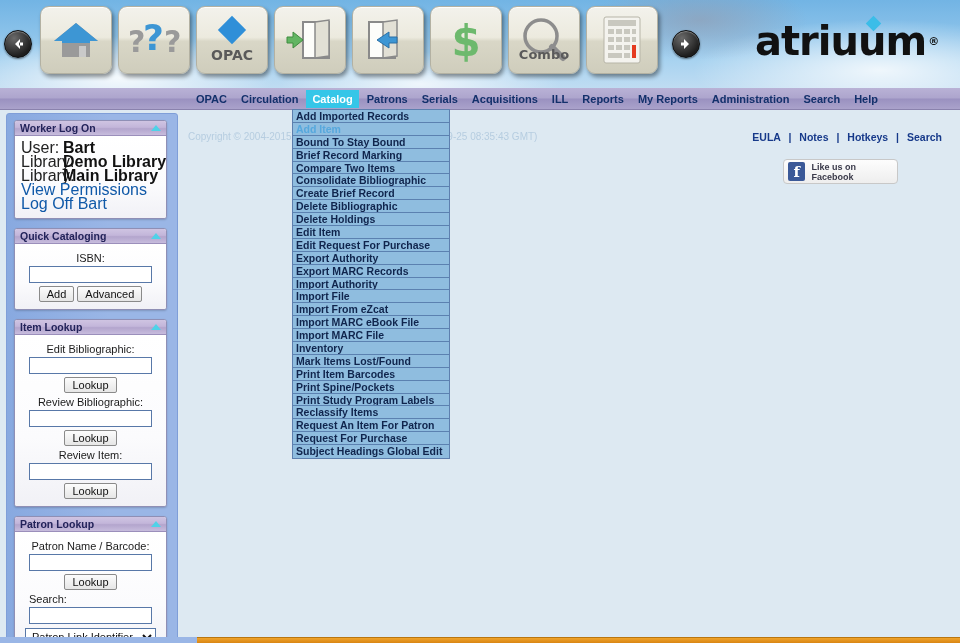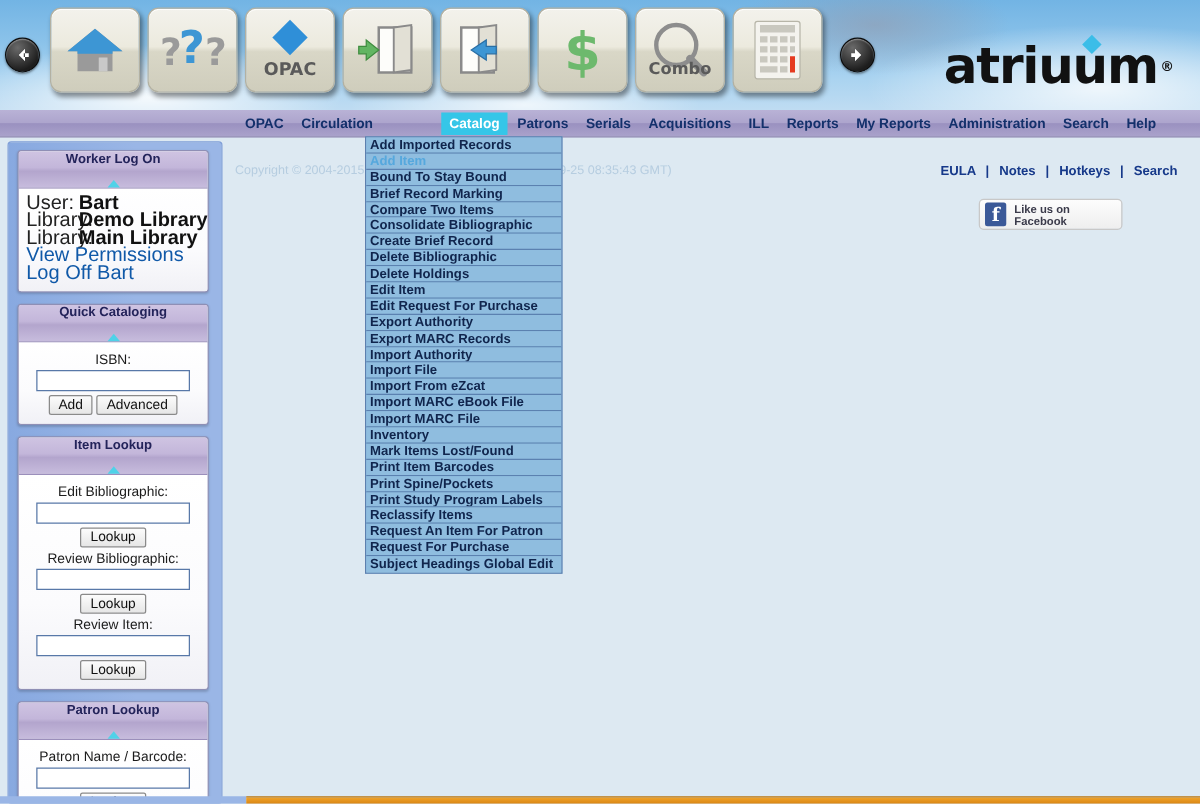--- a/index.html
+++ b/index.html
@@ -45,21 +45,21 @@
     border-radius: 9px;
     background: linear-gradient(to bottom, #f3f2ec 0%, #eceade 46%, #d9d7c7 52%, #cfcdbc 100%);
     border: 1px solid #b3b1a2;
     box-shadow: 2px 3px 4px rgba(0,0,0,.42), inset 0 1px 0 rgba(255,255,255,.9);
     display: flex; align-items: center; justify-content: center;
     cursor: pointer;
   }
   .tool-btn svg, .tool-btn .glyph { display:block; }
 
   #logo {
-    position: absolute; top: 24px; left: 755px;
+    position: absolute; top: 12px; left: 755px;
     width: 200px; height: 58px;
     color: #111;
     font-family: "DejaVu Sans", sans-serif;
     font-size: 40px; font-weight: bold;
     letter-spacing: -1px;
     display: flex; align-items: center;
   }
   #logo .reg { font-size: 11px; vertical-align: super; margin-left: 2px; }
   #logo .dia {
     position: absolute; left: 113px; top: 6px;
@@ -77,21 +77,20 @@
     padding-left: 190px;
   }
   .menu-item {
     color: #13306b; font-size: 11px; font-weight: bold;
     padding: 3px 6px; margin-right: 2px;
     cursor: pointer; white-space: nowrap;
   }
   .menu-item.active {
     background: #35c6e8;
     color: #ffffff;
-    margin-left: 47px;
   }
 
   
   #dropdown {
     position: absolute; top: 109px; left: 292px;
     width: 158px;
     border: 1px solid #5d7fae;
     background: #8fbddf;
     z-index: 50;
   }
@@ -121,29 +120,28 @@
   .panel {
     width: 153px;
     margin-bottom: 9px;
     border: 1px solid #8f8fb5;
     border-radius: 3px;
     background: #f7f7fb;
     overflow: hidden;
     box-shadow: 0 1px 2px rgba(0,0,0,.18);
   }
   .panel-head {
-    height: 30px;
+    height: 15px;
     background: linear-gradient(to bottom, #cfc4e2 0%, #c3b6da 45%, #b3a5cd 55%, #c7bcdd 100%);
     border-bottom: 1px solid #9b8fbb;
     display: flex; align-items: center;
     padding: 0 5px;
     font-size: 10.5px; font-weight: bold;
     color: #23235a;
     cursor: pointer;
-    flex-direction: column;
   }
   .panel-head .ttl { flex: 1; }
   .collapse-tri {
     width: 0; height: 0;
     border-left: 5px solid transparent;
     border-right: 5px solid transparent;
     border-bottom: 6px solid #4fd2e8;
     cursor: pointer;
   }
   .panel-body {

